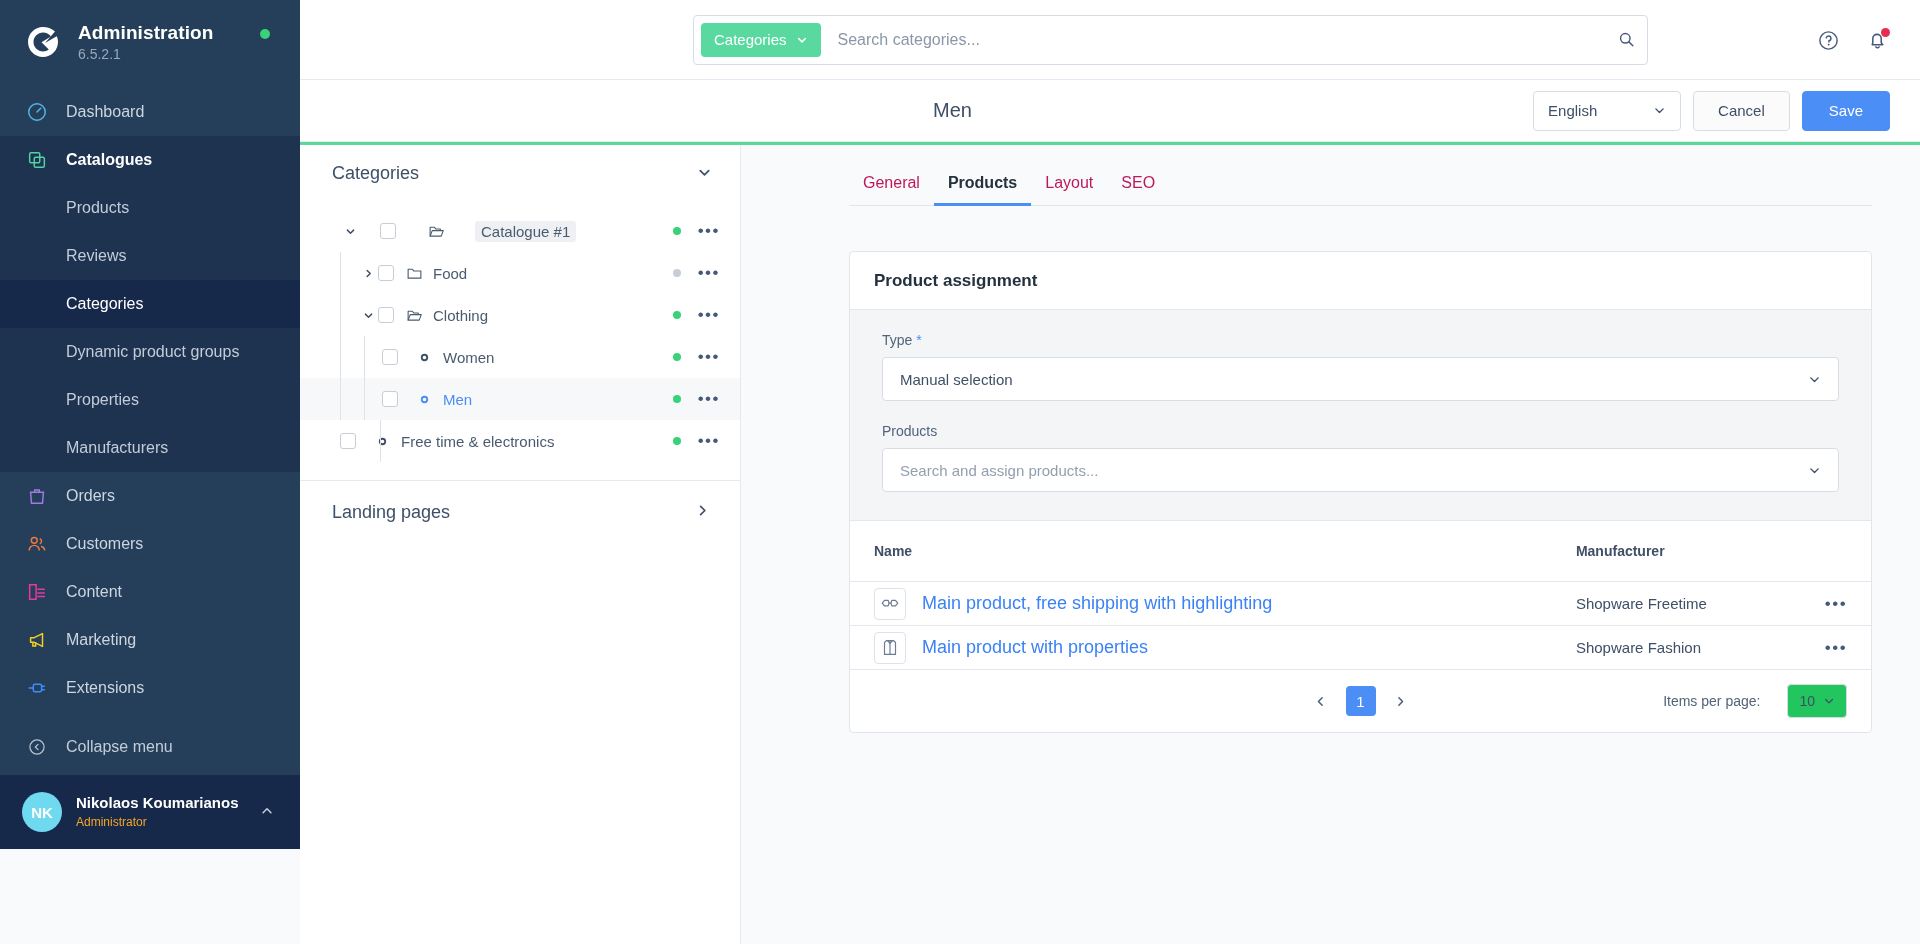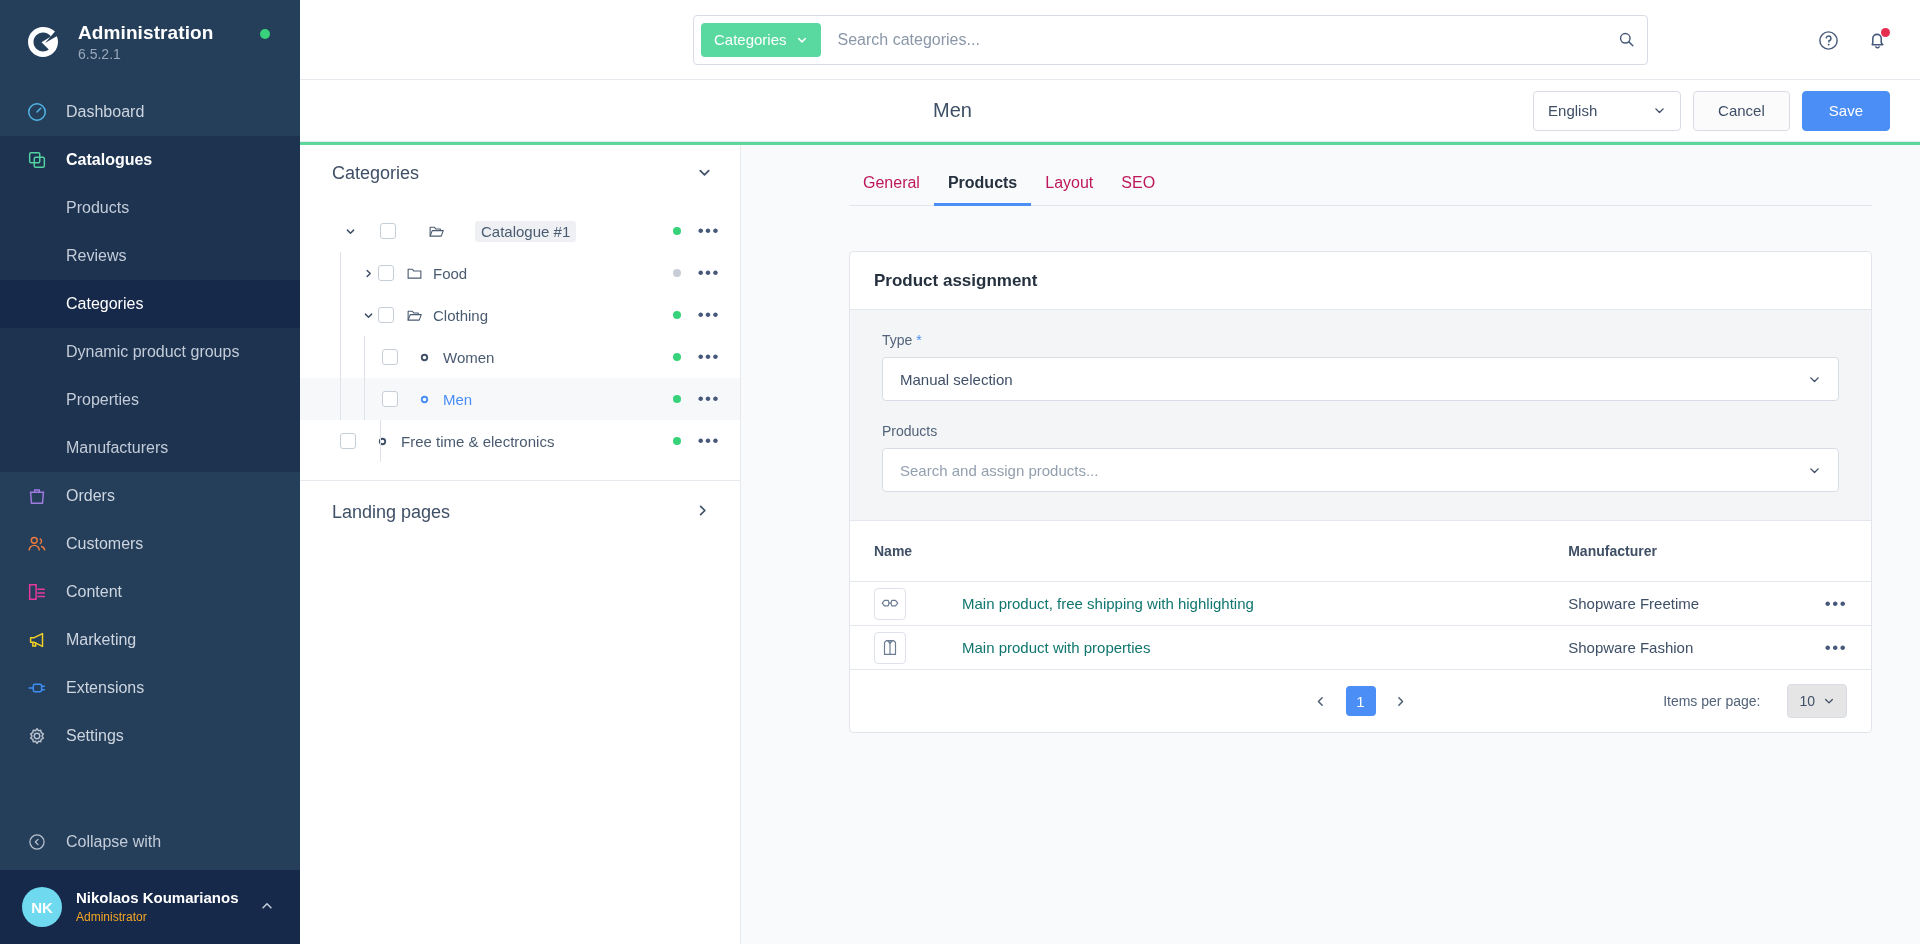--- a/index.html
+++ b/index.html
@@ -6,21 +6,21 @@
   html, body {
     width: 1920px; height: 944px;
     font-family: "Liberation Sans", sans-serif;
     background: #f9fafb;
     overflow: hidden;
   }
   .app { display: flex; width: 1920px; height: 944px; }
 
   
   .sidebar {
-    width: 300px; height: 944px;
+    width: 300px; height: 849px;
     background: #253f5b;
     display: flex; flex-direction: column;
     flex-shrink: 0;
     position: relative;
   }
   .sb-head {
     height: 84px; display: flex; align-items: center;
     padding: 0 24px; position: relative;
   }
   .sb-logo { width: 40px; height: 40px; flex-shrink: 0; margin-right: 14px; }
@@ -216,37 +216,37 @@
     padding: 22px 0 22px 0; border-bottom: 1px solid #e4e8ee;
   }
   th.c-name { padding-left: 24px; }
   td { border-bottom: 1px solid #e4e8ee; padding: 0; height: 44px; }
   .cell-name { display: flex; align-items: center; padding-left: 24px; gap: 16px; }
   .thumb {
     width: 32px; height: 32px; border: 1px solid #dde1e8; border-radius: 4px;
     background: #fff; display: flex; align-items: center; justify-content: center;
     flex-shrink: 0; overflow: hidden;
   }
-  .cell-text { font-size: 15px; color: #0f766e; margin-left: 40px; }
+  .cell-text { font-size: 18px; color: #3b82f6; }
   .cell-mfr { font-size: 15px; color: #3e4f66; }
   td.c-actions { width: 70px; text-align: center; }
   .pager { height: 62px; display: flex; align-items: center; position: relative; padding: 0 24px; }
   .pager-center { position: absolute; left: 0; right: 0; display: flex; justify-content: center;
                   align-items: center; gap: 10px; pointer-events: none; }
   .pg-arrow { width: 30px; height: 30px; display: flex; align-items: center; justify-content: center;
               color: #4a5b70; font-size: 15px; cursor: pointer; pointer-events: auto; }
   .pg-num {
     min-width: 30px; height: 30px; border-radius: 4px; background: #4b8ef5; color: #fff;
     font-size: 15px; display: flex; align-items: center; justify-content: center;
     cursor: pointer; pointer-events: auto; padding: 0 8px;
   }
   .pager-right { margin-left: auto; display: flex; align-items: center; gap: 27px; z-index: 2; }
   .ipp-label { font-size: 14px; color: #52637a; }
   .ipp-select {
-    height: 34px; border: 1px solid #d8dde5; border-radius: 4px; background: #e5e5e5;
+    height: 34px; border: 1px solid #d8dde5; border-radius: 4px; background: #22c55e;
     display: flex; align-items: center; gap: 8px; padding: 0 11px;
     font-size: 14px; color: #3e4f66; cursor: pointer;
   }
 </style>
 </head>
 <body>
 
 <div class="app">
 
   <aside class="sidebar">
@@ -369,21 +369,21 @@
     </div>
 
     <div class="sb-bottom">
       <div class="collapse-row">
         <span class="ico">
           <svg width="20" height="20" viewBox="0 0 24 24" fill="none" stroke="#b9c2ce" stroke-width="1.5">
             <circle cx="12" cy="12" r="8.5"></circle>
               <path d="M13.2 8.8 L10 12 l3.2 3.2" stroke-linecap="round" stroke-linejoin="round"></path>
           </svg>
         </span>
-        <span>Collapse with</span>
+        <span>Collapse menu</span>
       </div>
       <div class="user-row">
         <div class="avatar">NK</div>
         <div class="user-meta">
           <div class="user-name">Nikolaos Koumarianos</div>
           <div class="user-role">Administrator</div>
         </div>
         <span class="user-caret">
           <svg width="14" height="14" viewBox="0 0 16 16" fill="none" stroke="#c3ccd8" stroke-width="1.8">
             <path d="M3.5 10 L8 5.5 L12.5 10" stroke-linecap="round" stroke-linejoin="round"></path>

